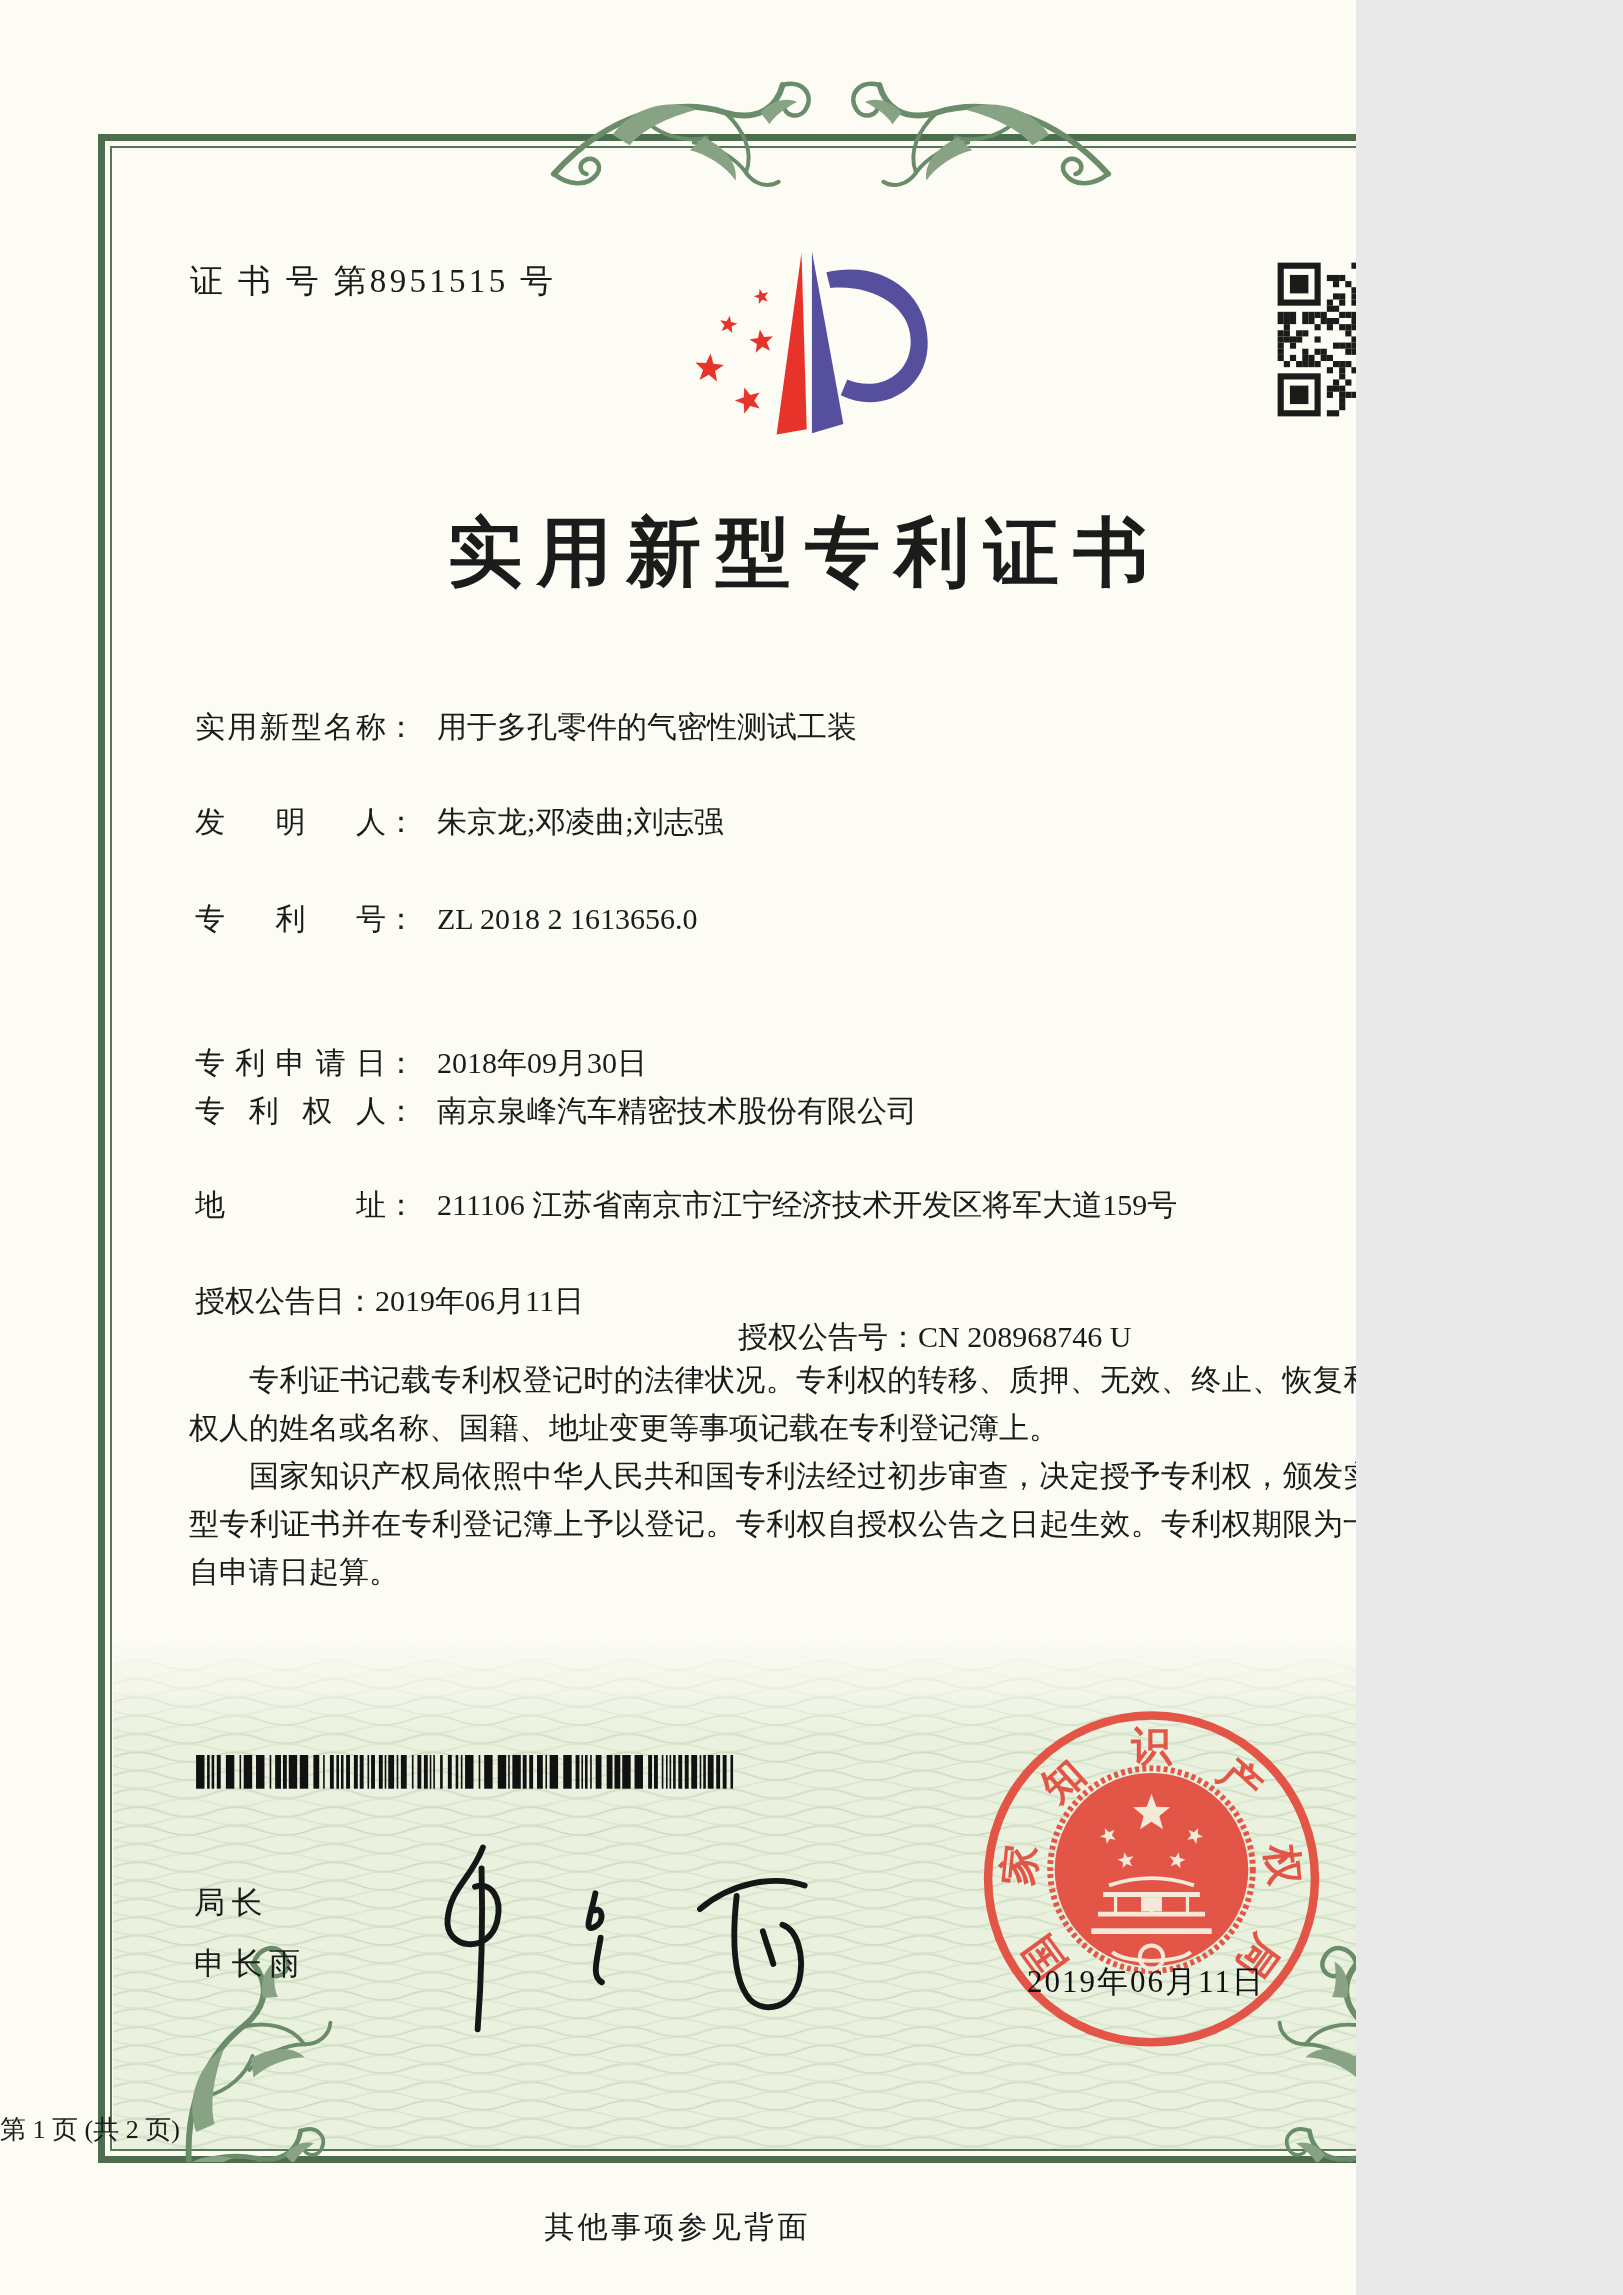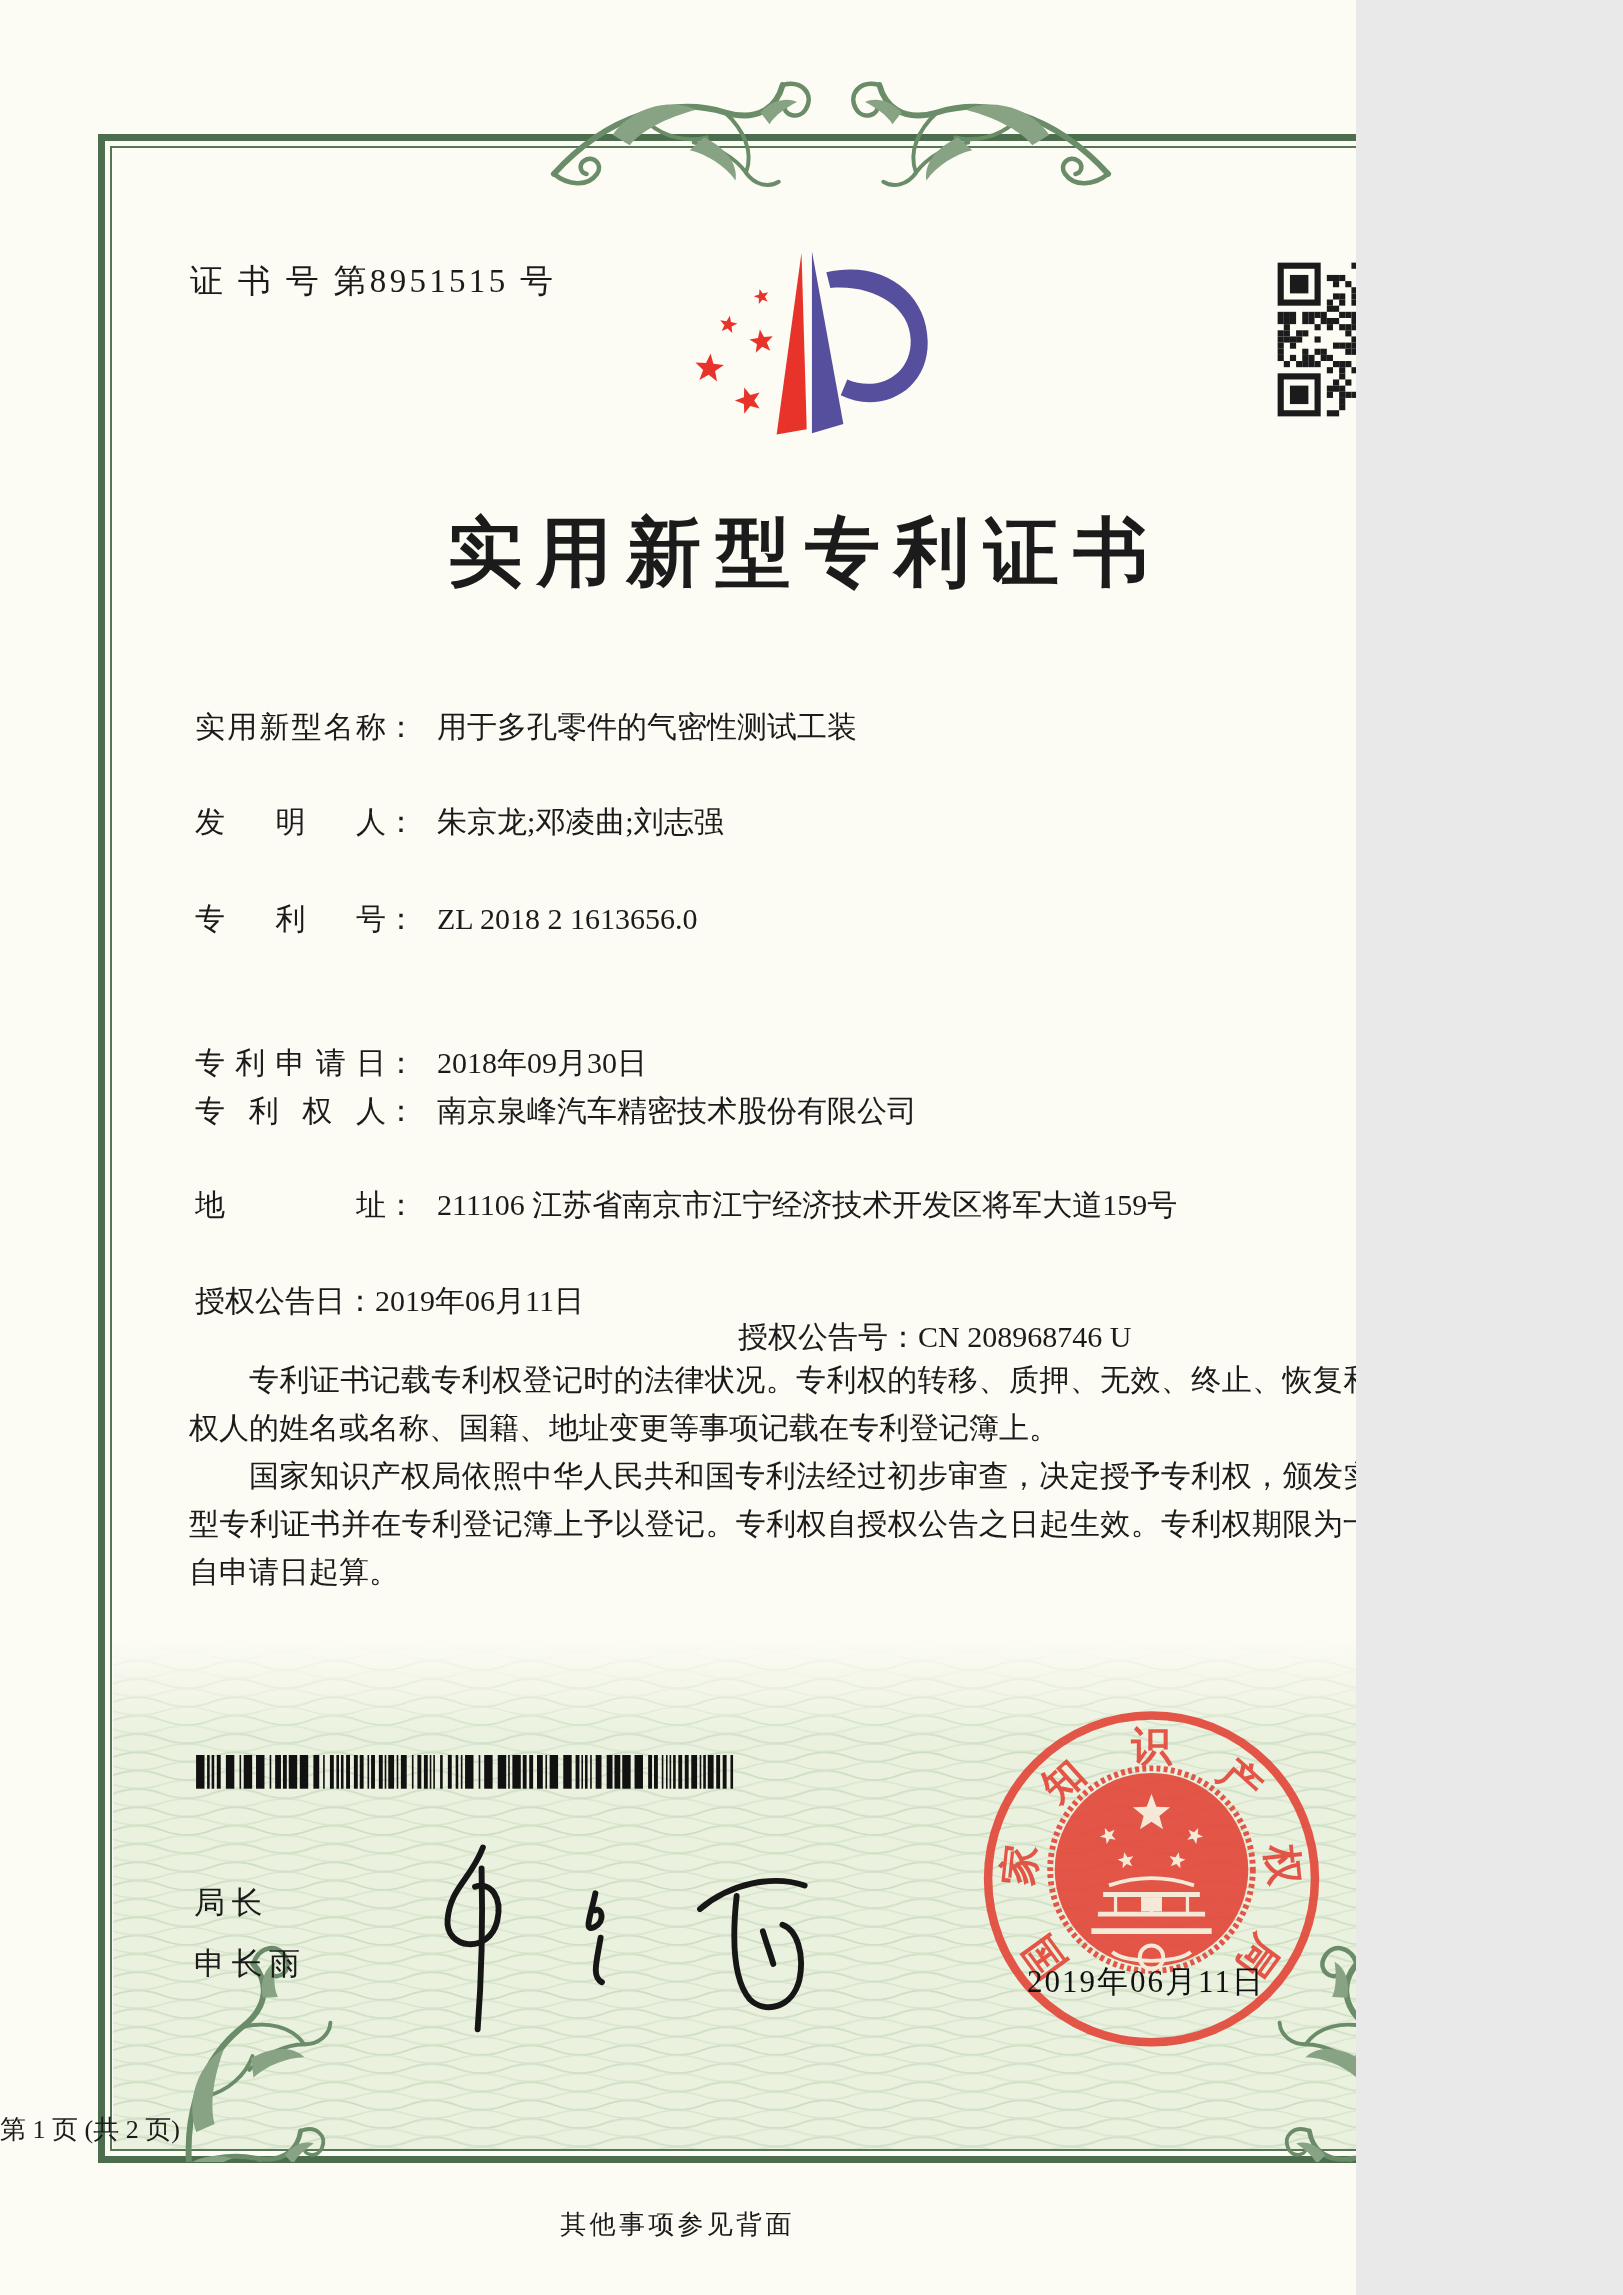--- a/index.html
+++ b/index.html
@@ -29,21 +29,21 @@
          text-align:justify;z-index:5;}
   .paras p{margin:0;text-indent:2em;}
   .barcode-svg{position:absolute;left:192px;top:1755px;z-index:5;}
   .sig-role{position:absolute;left:194px;top:1882px;font-size:31px;letter-spacing:6.5px;z-index:5;}
   .sig-name{position:absolute;left:194px;top:1943px;font-size:31px;letter-spacing:6.5px;z-index:5;}
   .sig-svg{position:absolute;left:373px;top:1833px;z-index:5;}
   .seal-svg{position:absolute;left:975px;top:1701px;z-index:6;opacity:.93;}
   .seal-date{position:absolute;left:956px;top:1961px;width:380px;text-align:center;font-size:31px;
          letter-spacing:2px;z-index:7;color:#111;}
   .page-info{position:absolute;left:0;top:2112px;width:1414px;text-align:left;font-size:26px;z-index:5;}
-  .back-note{position:absolute;left:0;top:2207px;width:1355px;text-align:center;font-size:26px;
+  .back-note{position:absolute;left:0;top:2207px;width:1355px;text-align:center;font-size:30px;
          letter-spacing:3.3px;z-index:5;}
   .orn{position:absolute;z-index:4;pointer-events:none;}
   .orn-top{left:530px;top:68px;}
   .orn-bl{left:99px;top:1867px;}
   .orn-br{left:1203px;top:1867px;transform:scaleX(-1);}
 </style>
 </head>
 <body>
 
 <div class="page">

